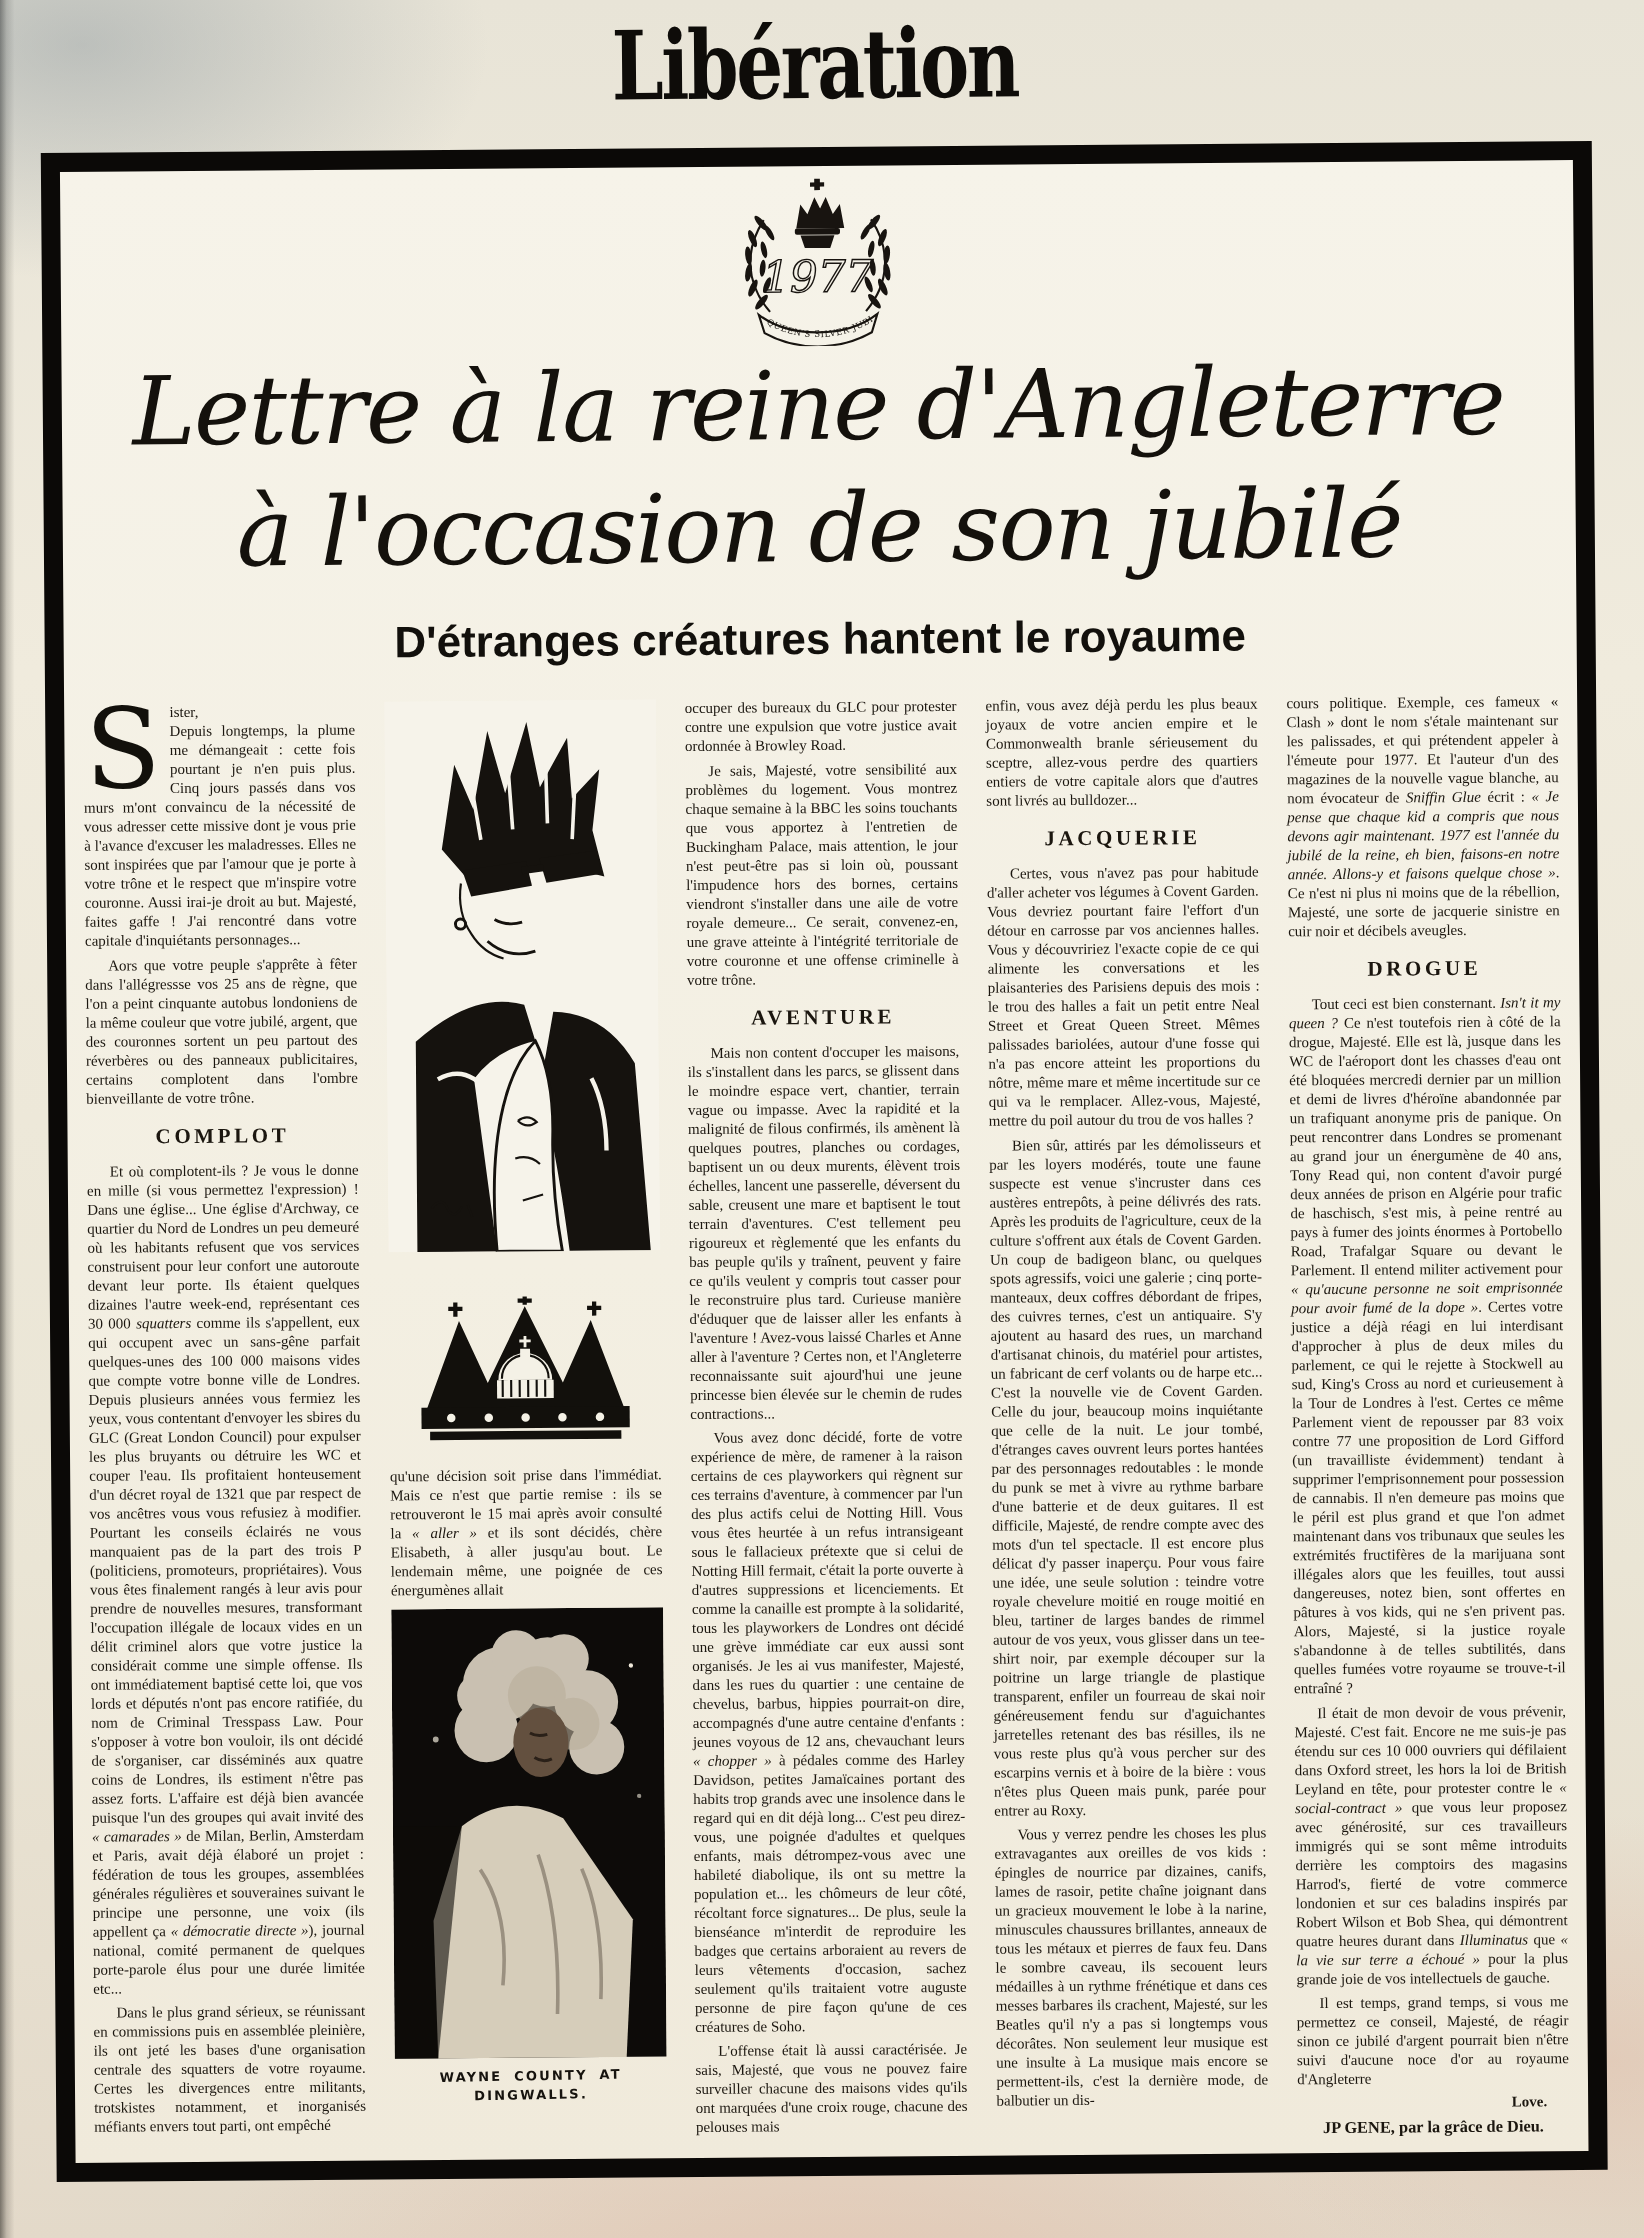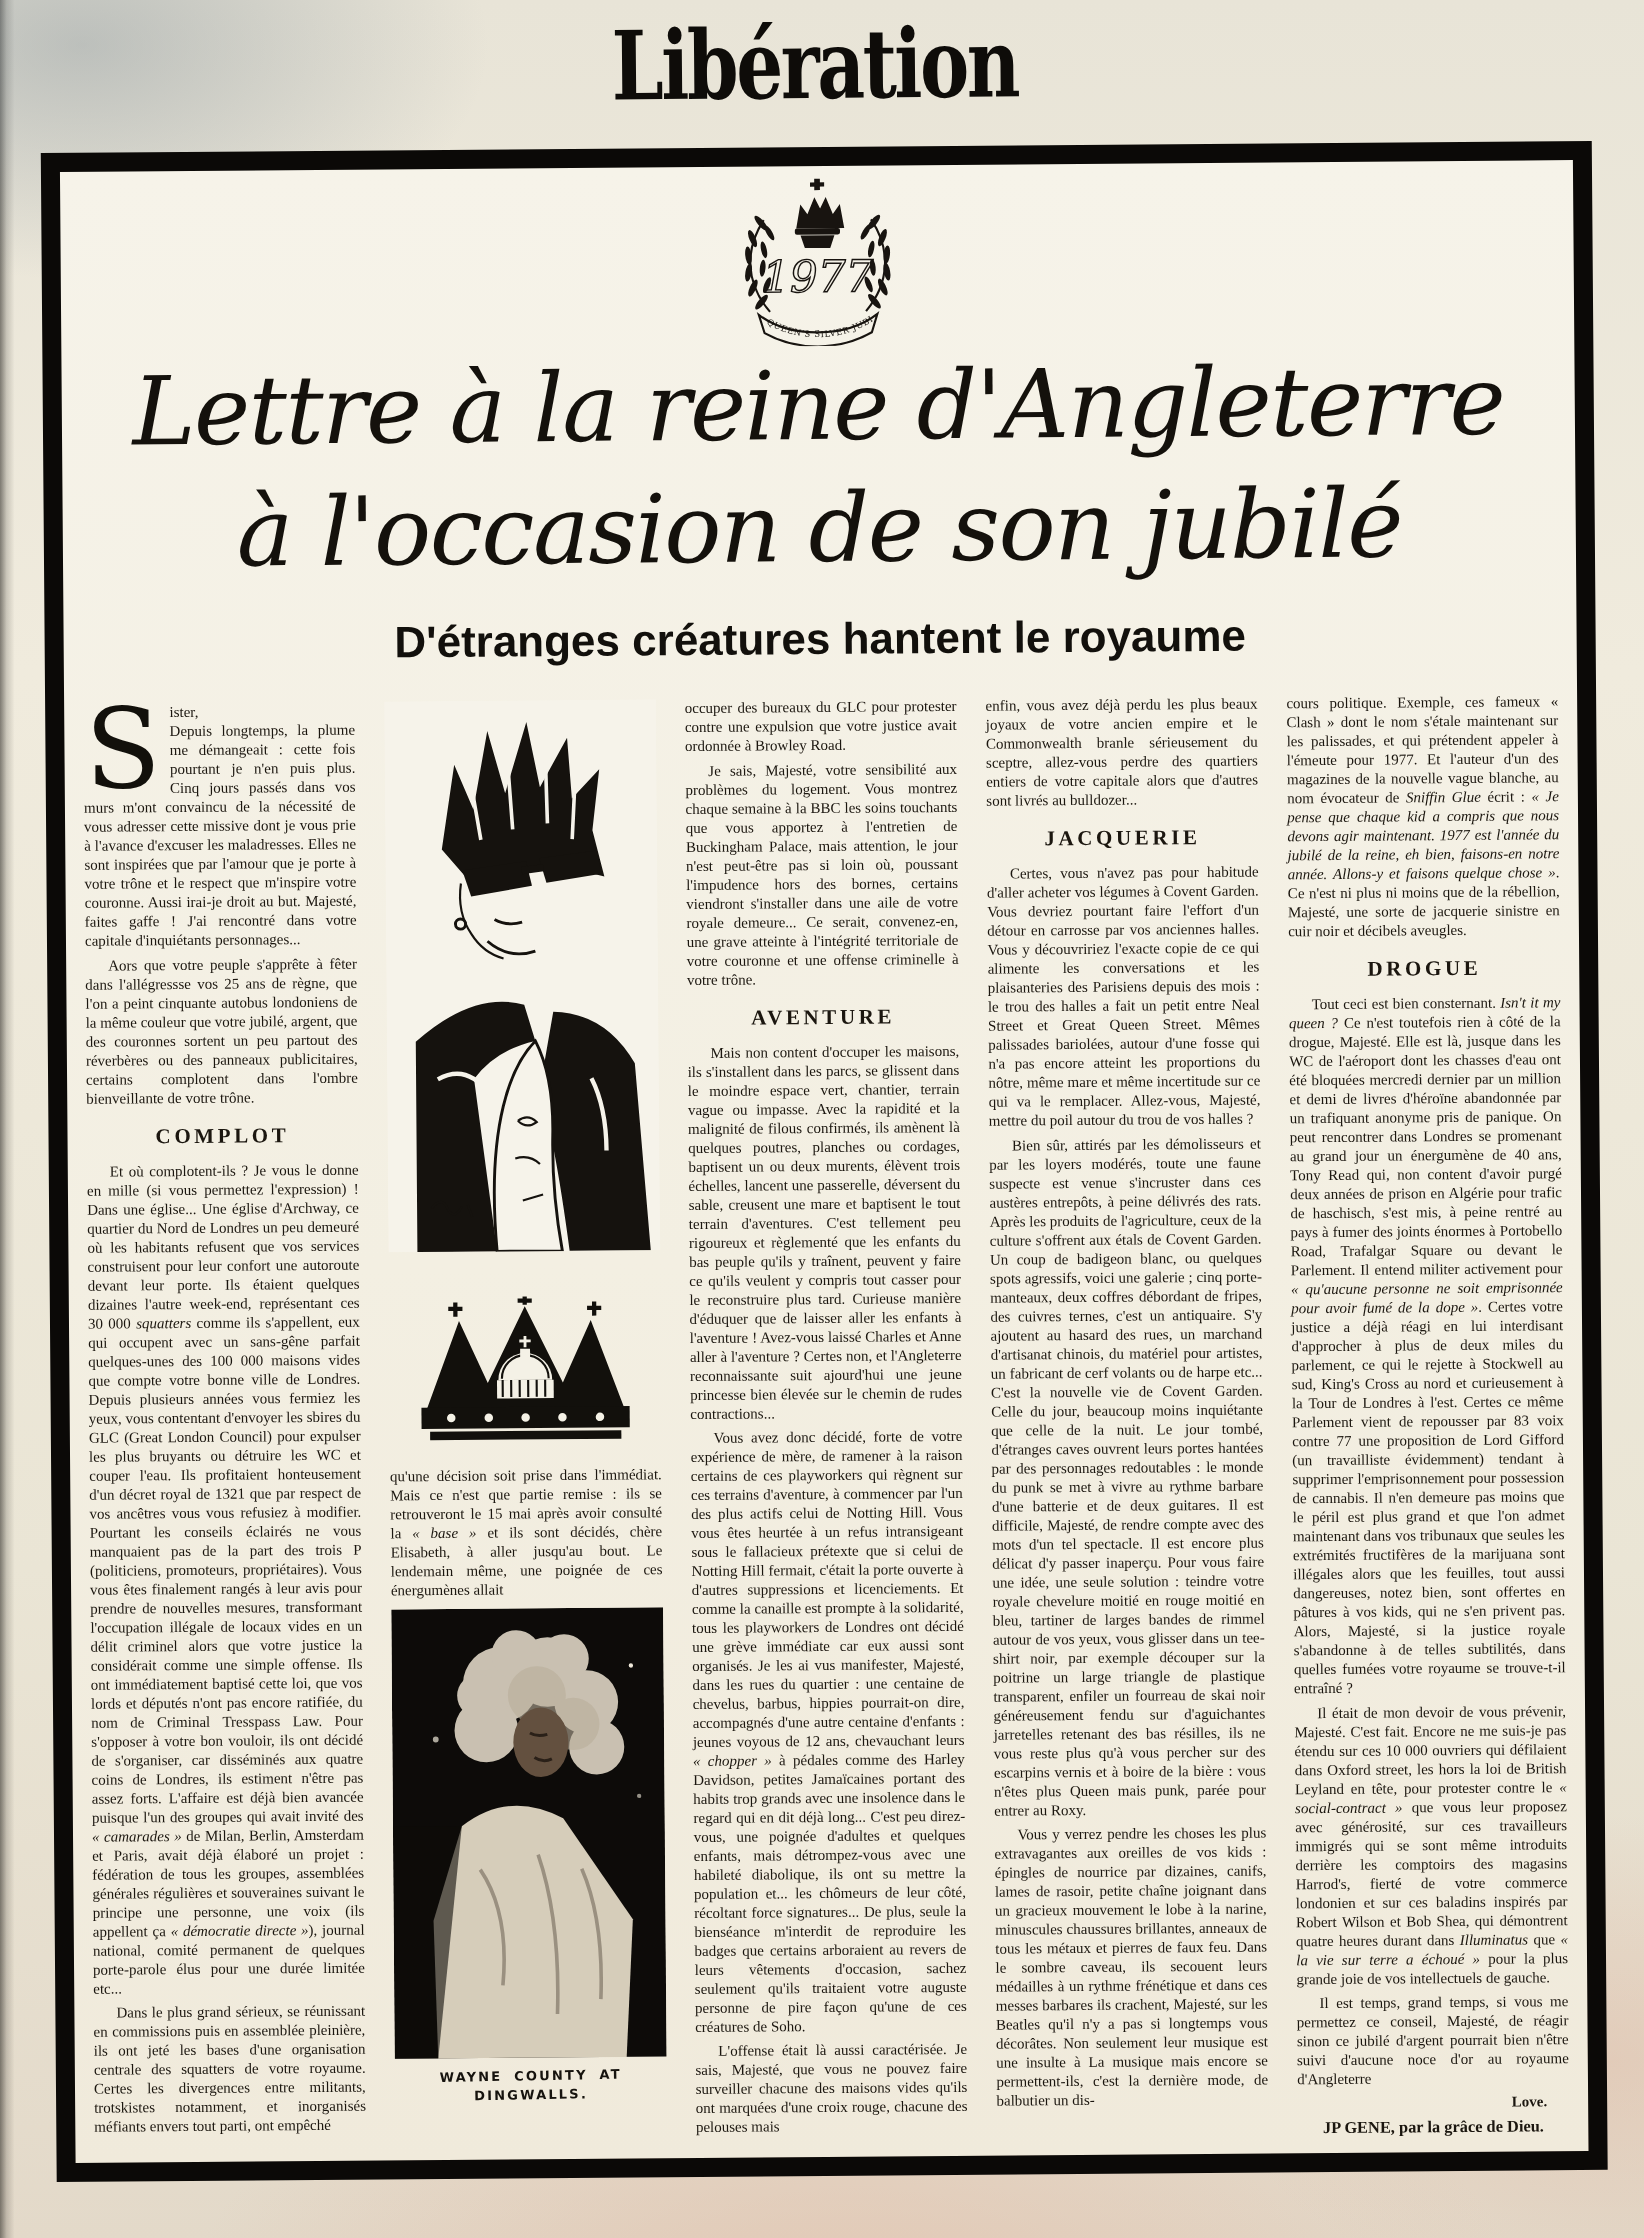--- a/index.html
+++ b/index.html
@@ -162,21 +162,21 @@
             <g fill="#f4f1e6">
                 <circle cx="60" cy="171" r="6"></circle>
                 <circle cx="113" cy="171" r="6"></circle>
                 <circle cx="165" cy="171" r="6"></circle>
                 <circle cx="217" cy="171" r="6"></circle>
                 <circle cx="270" cy="171" r="6"></circle>
               </g>
             <rect x="30" y="190" width="270" height="12" fill="#12100c"></rect>
           </svg>
         </div>
-        <p><span>qu'une décision soit prise dans l'immédiat. Mais ce n'est que partie remise : ils se retrouveront le 15 mai après avoir consulté la </span><span class="it">« base »</span><span> et ils sont décidés, chère Elisabeth, à aller jusqu'au bout. Le lendemain même, une poignée de ces énergumènes allait</span></p>
+        <p><span>qu'une décision soit prise dans l'immédiat. Mais ce n'est que partie remise : ils se retrouveront le 15 mai après avoir consulté la </span><span class="it">« aller »</span><span> et ils sont décidés, chère Elisabeth, à aller jusqu'au bout. Le lendemain même, une poignée de ces énergumènes allait</span></p>
         <div class="illus wayne">
           <svg viewBox="0 0 375 620">
             <rect width="375" height="620" fill="#0d0b09"></rect>
             <g fill="#d9d1c0" opacity="0.92">
               <circle cx="150" cy="105" r="52"></circle>
                 <circle cx="215" cy="88" r="48"></circle>
                 <circle cx="268" cy="130" r="44"></circle>
               <circle cx="130" cy="168" r="44"></circle>
                 <circle cx="282" cy="192" r="38"></circle>
                 <circle cx="238" cy="70" r="34"></circle>

